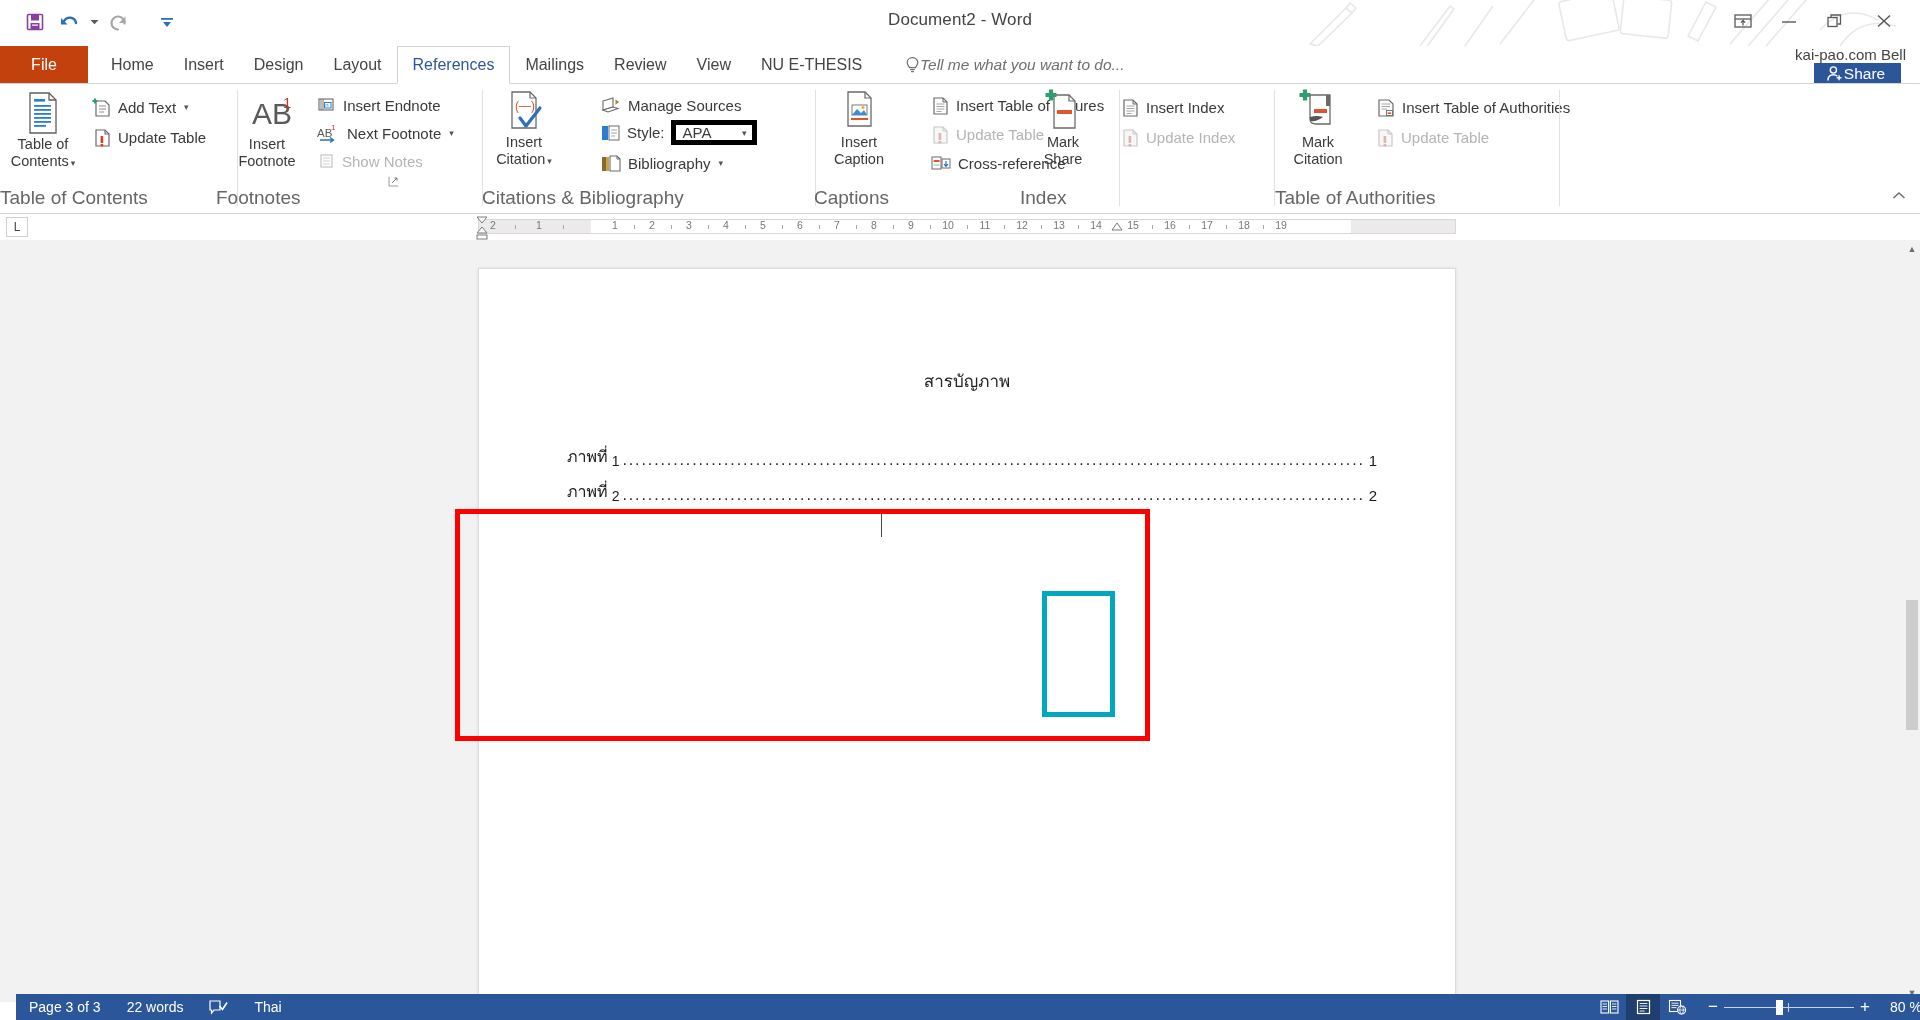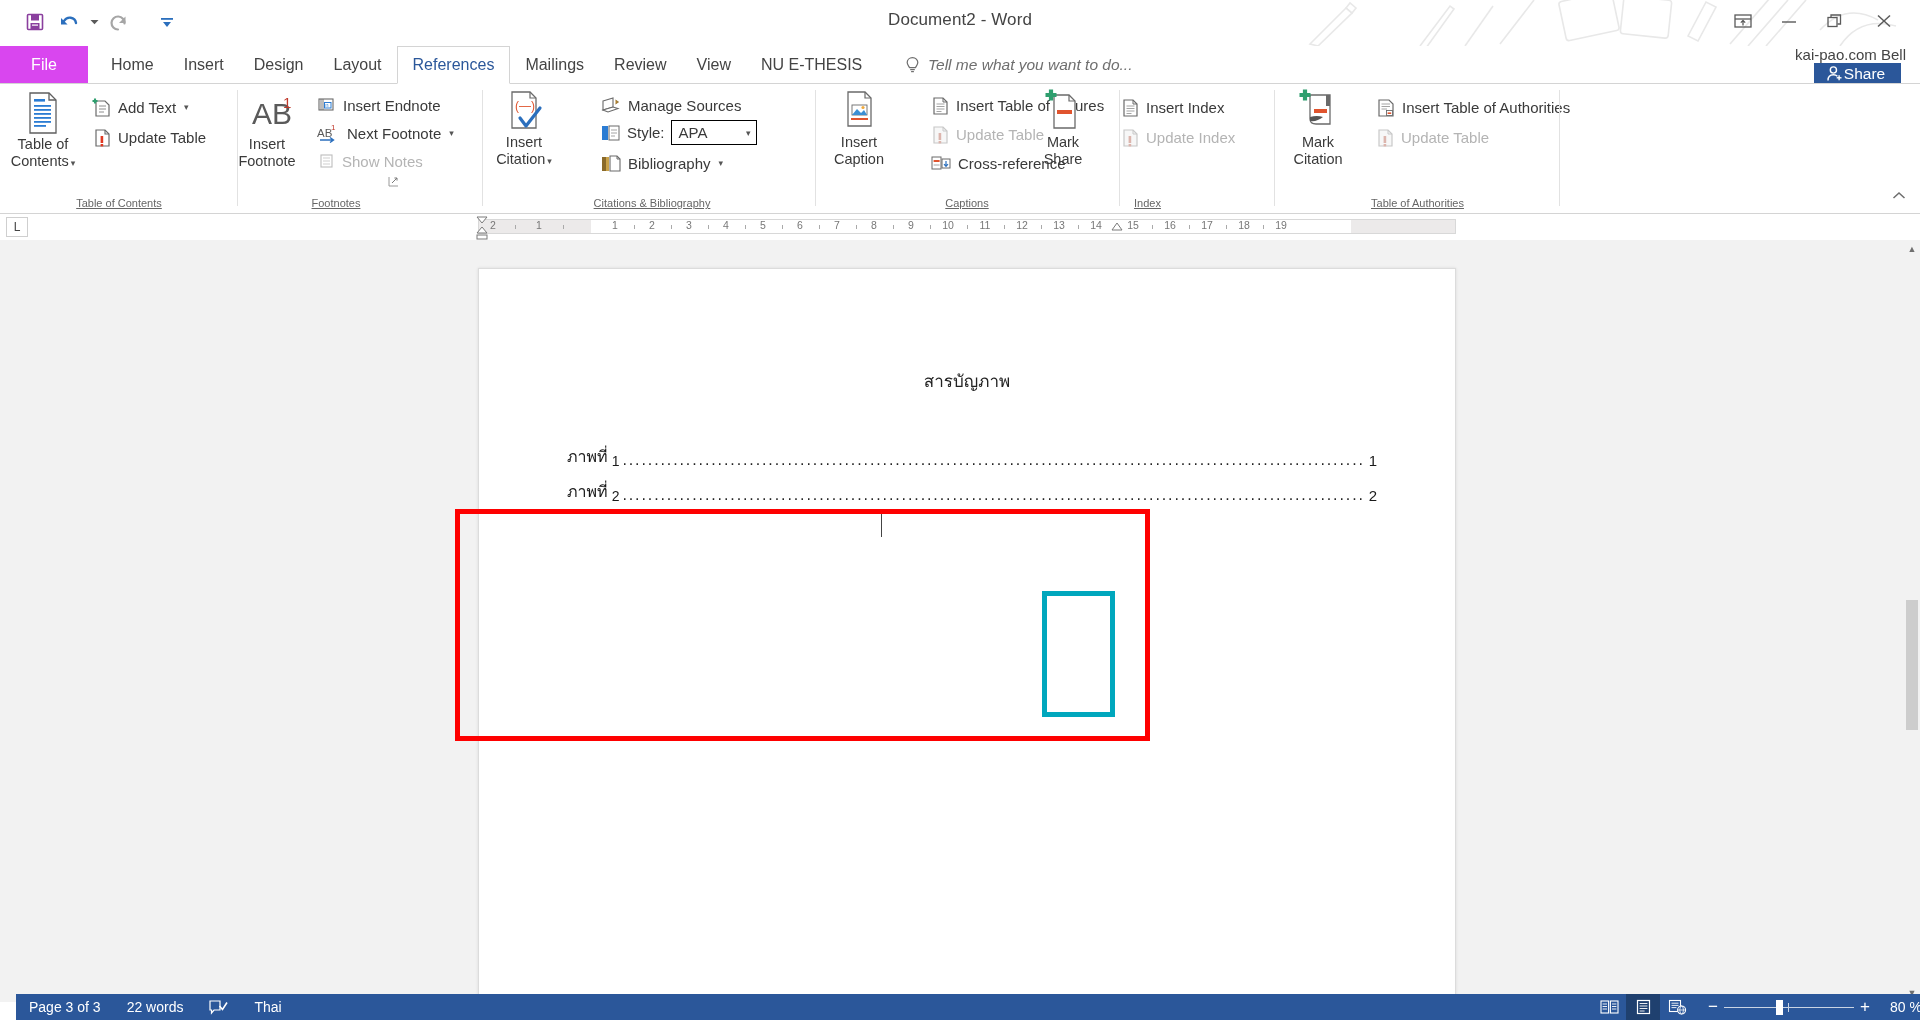--- a/index.html
+++ b/index.html
@@ -38,35 +38,35 @@
   
   .tabstrip {
     position: absolute; top: 46px; left: 0; width: 1920px; height: 38px;
     background: #ffffff;
   }
   .tabstrip::after{
     content:""; position:absolute; left:0; bottom:0; width:1920px; height:1px; background:#d4d4d4;
   }
   .tab-file {
     position: absolute; top: 0; left: 0; width: 88px; height: 38px;
-    background: #d946ef; color: #fff; font-size: 16px;
+    background: #c2410c; color: #fff; font-size: 16px;
     display: flex; align-items: center; justify-content: center;
   }
   .tabs { position: absolute; top: 0; left: 96px; height: 38px; display: flex; align-items: stretch; }
   .tab {
     padding: 0 15px; height: 38px; display: flex; align-items: center;
     font-size: 16px; color: #444; white-space: nowrap;
   }
   .tab.active {
     color: #2b579a; background: #fff;
     border: 1px solid #d4d4d4; border-bottom: 1px solid #fff; border-top-color:#d4d4d4;
     margin-bottom: -1px; position: relative; z-index: 3;
   }
   .tellme {
-    position: absolute; top: 0; left: 905px; height: 38px; display: flex; align-items: center; gap: 8px;
+    position: absolute; top: 0; left: 905px; height: 38px; display: flex; align-items: center; 
     font-size: 15.5px; color: #6f6f6f; font-style: italic;
   }
   .user-area {
     position: absolute; top: 0; right: 0; height: 38px; display: flex; align-items: center; flex-direction: column;
   }
   .username { font-size: 15px; color: #444; margin-right: 14px; }
   .share-btn {
     background: #2b579a; color: #fff; height: 38px; padding: 0 16px 0 12px;
     display: flex; align-items: center; font-size: 15.5px;
   }
@@ -76,39 +76,39 @@
     position: absolute; top: 84px; left: 0; width: 1920px; height: 130px;
     background: #ffffff;
   }
   .ribbon::after {
     content:""; position:absolute; left:0; bottom:0; width:1920px; height:1px; background:#d4d4d4;
   }
   .rgroup { position: absolute; top: 0; height: 130px; }
   .rgroup-body { position: relative; height: 100px; }
   .rgroup-label {
     position: absolute; bottom: 5px; left: 0; width: 100%;
-    text-align: center; font-size: 11px; color: #666; text-decoration: underline;
+    font-size: 19px; color: #666;
   }
   .rgroup-sep {
     position: absolute; top: 6px; right: 0; width: 1px; height: 116px; background: #e2e2e2;
   }
   .bigbtn {
     position: absolute; display: flex; flex-direction: column; align-items: center;
     width: 86px; font-size: 14.5px; color: #3a3a3a; line-height: 1.18; text-align: center;
   }
   .bigbtn .ico { height: 46px; display:flex; align-items:center; justify-content:center; }
   .smallbtn {
     position: absolute; display: flex; align-items: center; gap: 6px;
     font-size: 15px; color: #3a3a3a; white-space: nowrap; height: 26px;
   }
   .smallbtn.disabled { color: #b4b4b4; }
   .caret { font-size: 9px; color:#555; margin-left:2px; }
   .style-row { position:absolute; display:flex; align-items:center; gap:6px; font-size:15px; color:#3a3a3a; }
   .style-combo {
-    width: 86px; height: 25px; border: 1px solid #000000; background:#fff;
+    width: 86px; height: 25px; border: 5px solid #000000; background:#fff;
     display:flex; align-items:center; justify-content:space-between; padding: 0 5px 0 7px;
     font-size: 15px; color:#3a3a3a;
   }
   .dialog-launcher { position:absolute; font-size: 12px; color:#8a8a8a; }
   .ribbon-collapse { position:absolute; right: 14px; top: 106px; color:#6d6d6d; font-size:12px; }
 
   
   .rulerbar {
     position: absolute; top: 214px; left: 0; width: 1920px; height: 26px; background: #fff;
   }

